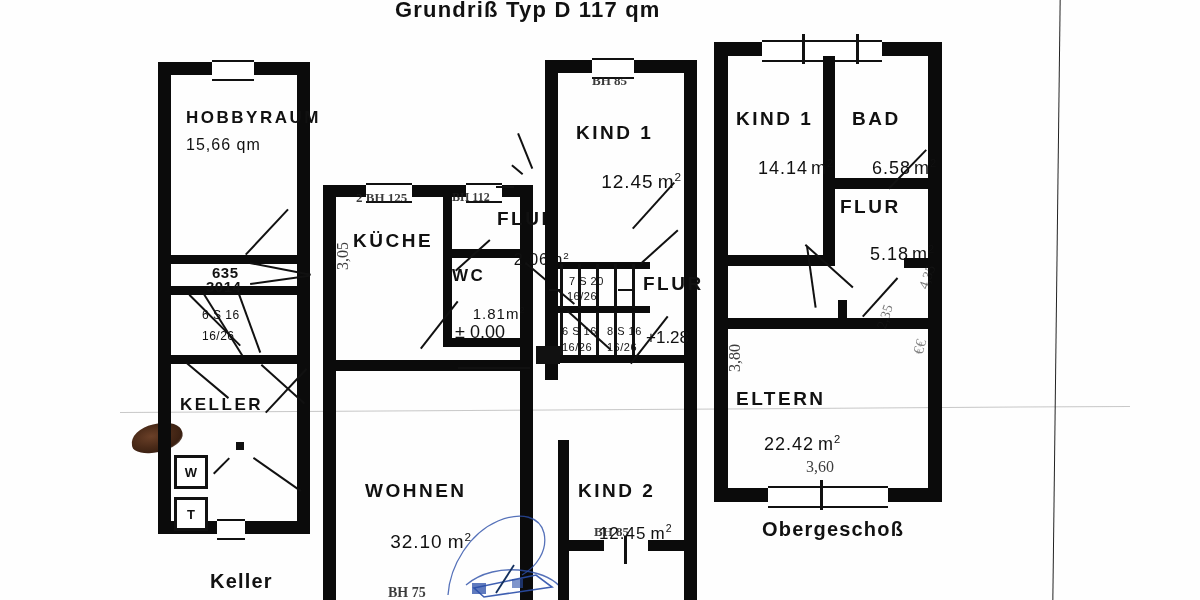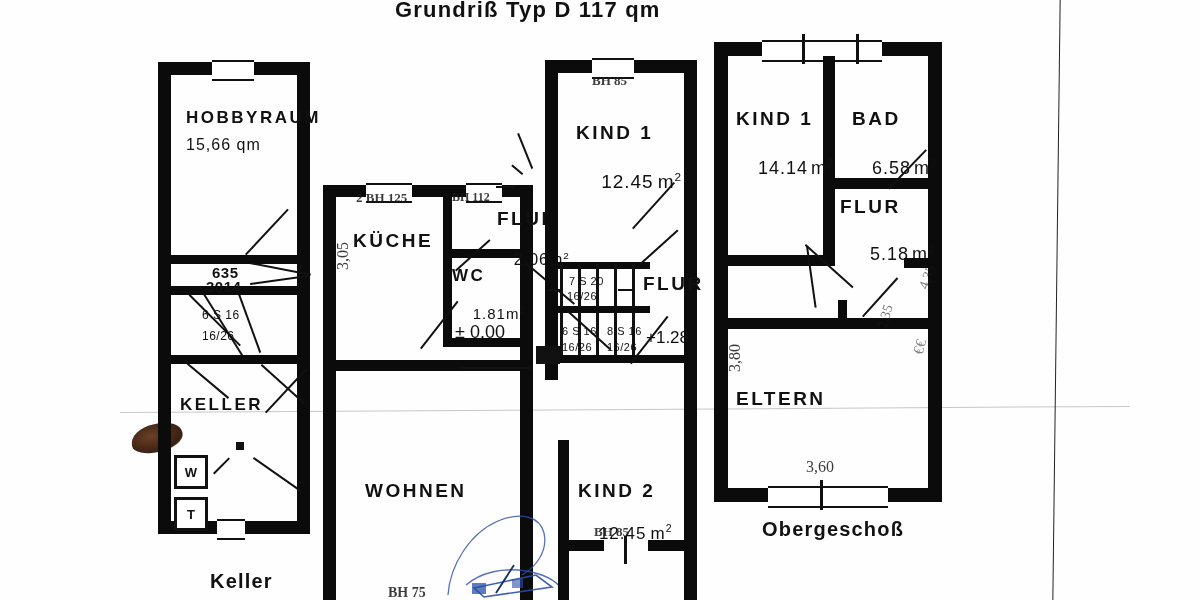--- a/index.html
+++ b/index.html
@@ -117,20 +117,23 @@
   <div class="txt" style="left:455px;top:322px;font-size:18px;">± 0.00</div>
 
   <div class="line" style="left:420px;top:348px;width:60px;transform:rotate(-52deg);"></div>
   <div class="line" style="left:455px;top:270px;width:46px;transform:rotate(-42deg);"></div>
   <div class="line" style="left:526px;top:262px;width:64px;transform:rotate(40deg);"></div>
   <div class="line" style="left:519px;top:133px;width:38px;transform:rotate(68deg);"></div>
   <div class="line" style="left:522px;top:175px;width:14px;transform:rotate(-140deg);"></div>
   <div class="thin" style="left:496px;top:186px;width:18px;height:2px;"></div>
 
   <div class="txt room-name" style="left:365px;top:480px;font-size:19px;">WOHNEN</div>
+  <div class="txt room-area" style="left:365px;top:508px;font-size:19px;">
+    <span>32.10</span><span style="margin-left:5px;">m</span><span class="sup">2</span>
+  </div>
   <div class="txt hand" style="left:388px;top:585px;font-size:14px;font-weight:700;">BH 75</div>
 
   <svg class="blue" style="left:440px;top:455px;" width="130" height="145" viewBox="0 0 130 145">
     <path d="M8 140 C10 110 30 78 58 66 C82 56 100 62 104 78 C108 96 96 112 82 120" fill="none" stroke="#2a4ea8" stroke-width="1.3" opacity=".8"></path>
     <path d="M26 130 C40 118 62 112 86 116 C104 119 116 126 122 134" fill="none" stroke="#2a4ea8" stroke-width="1.3" opacity=".8"></path>
     <path d="M34 133 L96 120 L112 132 L44 142 Z" fill="none" stroke="#2a4ea8" stroke-width="1.6" opacity=".9"></path>
     <path d="M56 138 L74 110" stroke="#13305f" stroke-width="1.8" fill="none"></path>
     <rect x="32" y="128" width="14" height="11" fill="#2a4ea8" opacity=".75"></rect>
     <rect x="72" y="124" width="11" height="9" fill="#2a4ea8" opacity=".6"></rect>
   </svg>
@@ -215,20 +218,23 @@
   <div class="txt room-area" style="left:848px;top:136px;font-size:18px;">
     <span>6.58</span><span style="margin-left:3px;">m</span><span class="sup">2</span>
   </div>
 
   <div class="txt room-name" style="left:840px;top:196px;font-size:19px;">FLUR</div>
   <div class="txt room-area" style="left:846px;top:222px;font-size:18px;">
     <span>5.18</span><span style="margin-left:3px;">m</span><span class="sup">2</span>
   </div>
 
   <div class="txt room-name" style="left:736px;top:388px;font-size:19px;">ELTERN</div>
+  <div class="txt room-area" style="left:740px;top:412px;font-size:18px;">
+    <span>22.42</span><span style="margin-left:4px;">m</span><span class="sup">2</span>
+  </div>
 
   <div class="line" style="left:888px;top:188px;width:54px;transform:rotate(-46deg);"></div>
   <div class="line" style="left:806px;top:244px;width:64px;transform:rotate(42deg);"></div>
   <div class="line" style="left:808px;top:246px;width:62px;transform:rotate(82deg);"></div>
   <div class="wall" style="left:838px;top:300px;width:9px;height:20px;"></div>
   <div class="wall" style="left:904px;top:258px;width:26px;height:10px;"></div>
   <div class="line" style="left:862px;top:316px;width:52px;transform:rotate(-48deg);"></div>
 
   <div class="txt hand" style="left:726px;top:372px;font-size:16px;transform:rotate(-90deg);transform-origin:0 0;">3,80</div>
   <div class="txt hand" style="left:806px;top:458px;font-size:16px;">3,60</div>

